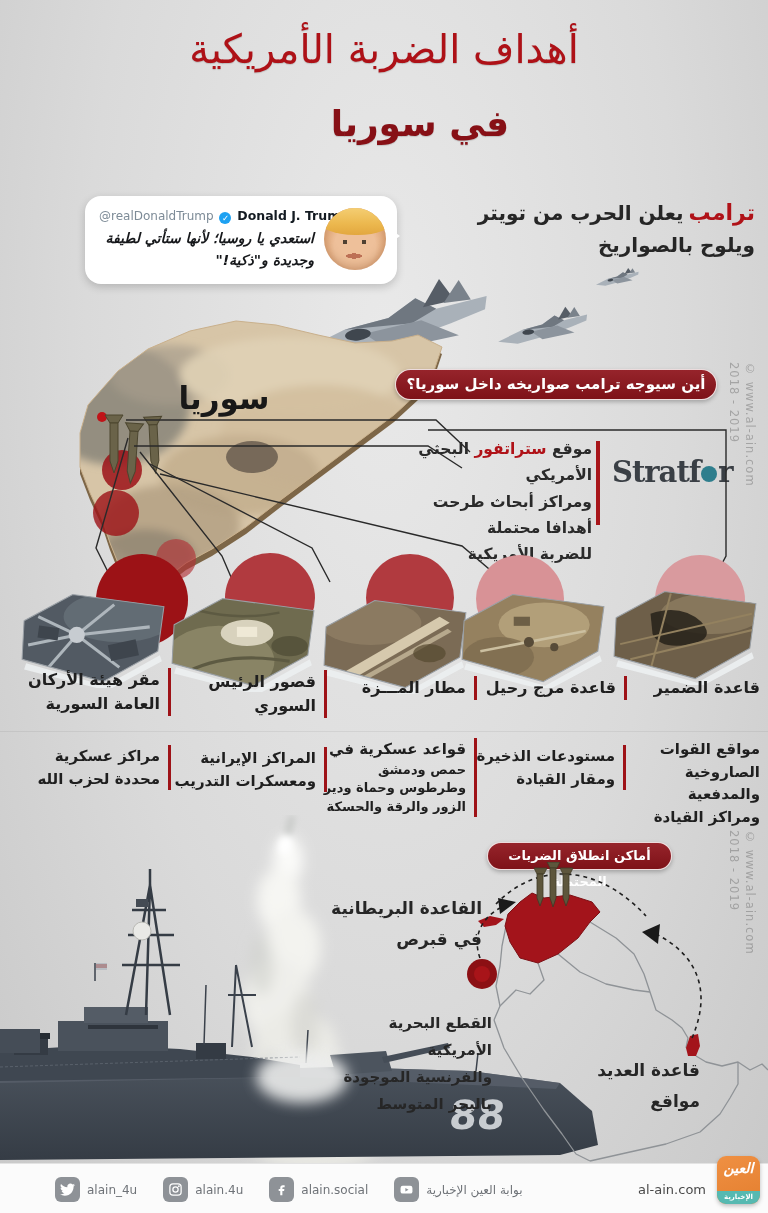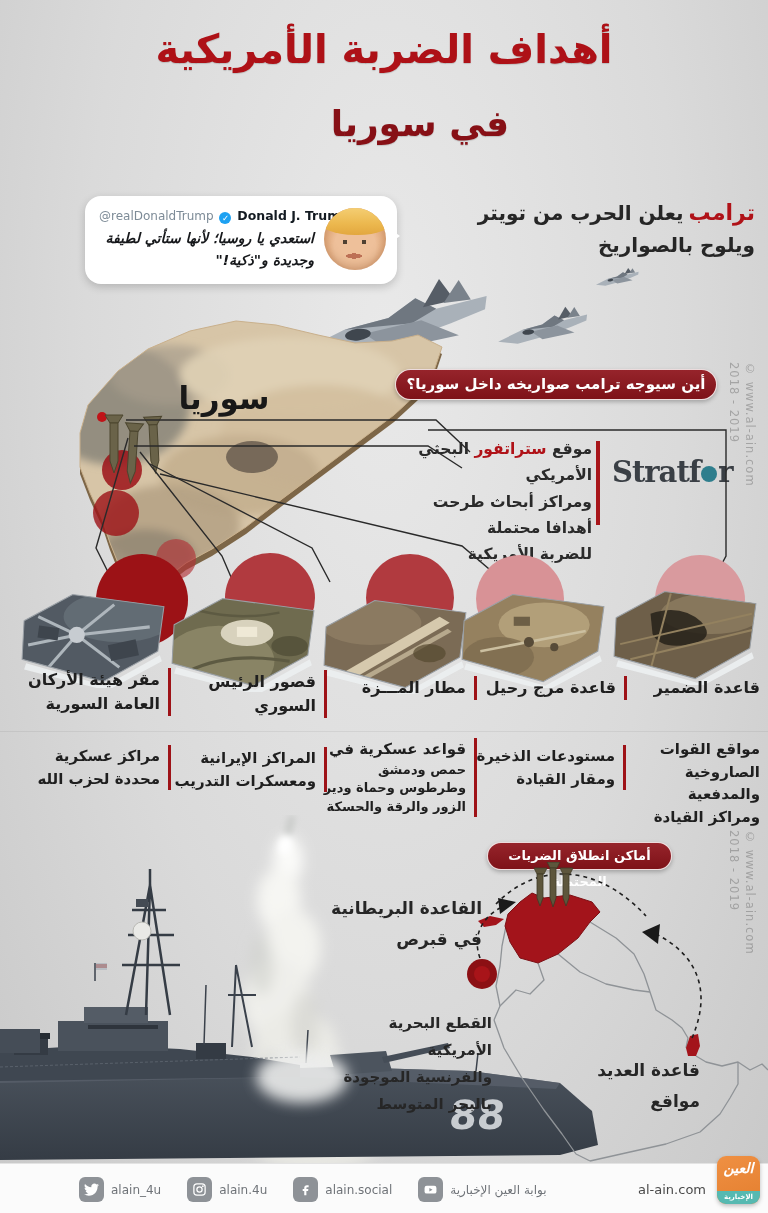--- a/index.html
+++ b/index.html
@@ -3,21 +3,21 @@
 <meta charset="utf-8">
 <style>
   html,body{margin:0;padding:0;background:#bfbfbf;}
   body{font-family:"DejaVu Sans",sans-serif;}
   #stage{position:relative;width:768px;height:1213px;margin:0 auto;overflow:hidden;
     background:radial-gradient(ellipse at 50% 28%, #e9e9e9 0%, #dadada 55%, #c8c8c8 100%);}
   .abs{position:absolute;}
   .rtl{direction:rtl;}
 
   
-  .title1{top:26px;left:0;width:100%;text-align:center;font-size:40px;font-weight:700;
+  .title1{top:26px;left:0;width:100%;text-align:center;font-size:40px;font-weight:400;
     color:#ae1117;letter-spacing:-1px;text-shadow:0 1px 1px rgba(0,0,0,.15);}
   .title2{top:103px;left:0;width:100%;text-align:center;font-size:36px;font-weight:800;
     color:#871016;text-shadow:0 1px 1px rgba(0,0,0,.15);margin-left:36px;}
 
   
   .tweet{left:85px;top:196px;width:312px;height:88px;background:#fff;border-radius:16px;
     box-shadow:0 3px 8px rgba(0,0,0,.18);}
   .tweet:after{content:"";position:absolute;right:-13px;top:30px;border:10px solid transparent;
     border-left:14px solid #fff;}
   .tweet-head{position:absolute;left:14px;top:12px;width:225px;font-size:12px;color:#7d8b97;
@@ -76,21 +76,21 @@
   
   .launch-lbl{text-align:right;font-weight:700;color:#262626;line-height:1.8;}
 
   
   .wm{right:10px;writing-mode:vertical-rl;font-size:11.5px;letter-spacing:1px;
     color:rgba(105,105,105,.45);line-height:1.4;}
 
   
   .footer{left:0;top:1163px;width:768px;height:50px;background:#fbfbfb;
     border-top:1px solid #e3e3e3;}
-  .social{position:absolute;left:55px;top:13px;display:flex;gap:26px;margin-left:24px;}
+  .social{position:absolute;left:55px;top:13px;display:flex;gap:26px;}
   .spair{display:flex;align-items:center;gap:7px;}
   .sicon{width:25px;height:25px;border-radius:6px;background:#8e9297;display:flex;
     align-items:center;justify-content:center;}
   .sicon svg{width:15px;height:15px;display:block;}
   .slabel{font-size:12px;color:#6f7378;}
   .site{position:absolute;right:62px;top:18px;font-size:13px;color:#4a4a4a;direction:ltr;}
   .alogo{position:absolute;right:8px;top:-8px;width:43px;height:48px;border-radius:9px;
     background:linear-gradient(160deg,#ef9043,#e47f2f);box-shadow:0 2px 4px rgba(0,0,0,.25);
     overflow:hidden;}
   .alogo .main{position:absolute;top:4px;left:0;width:100%;text-align:center;color:#fff;

